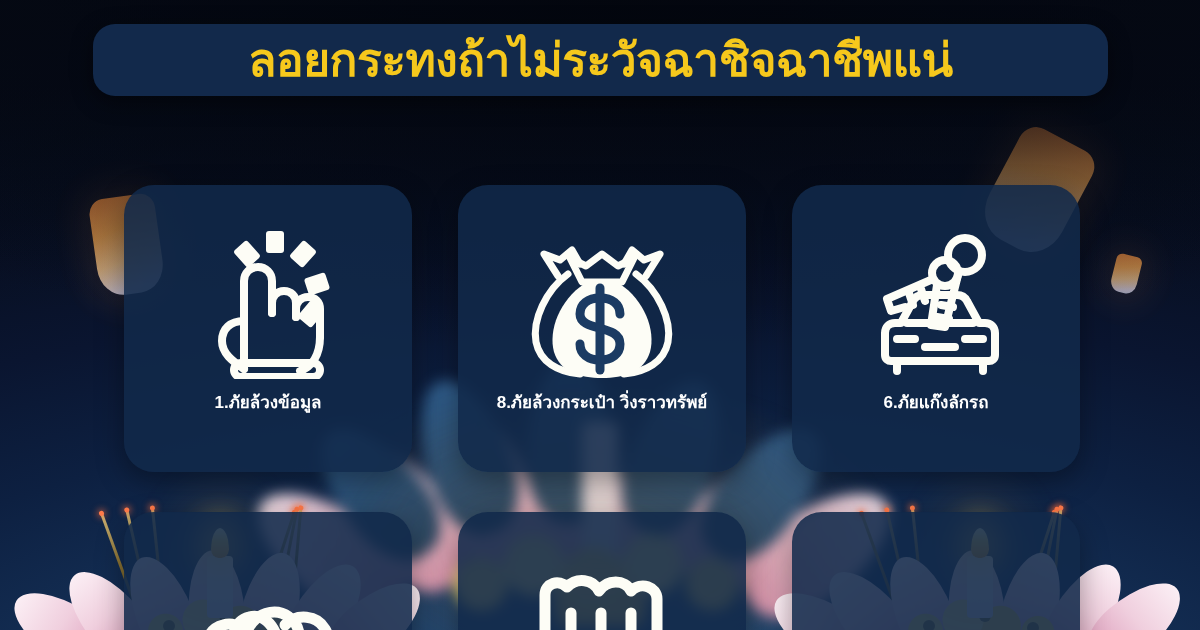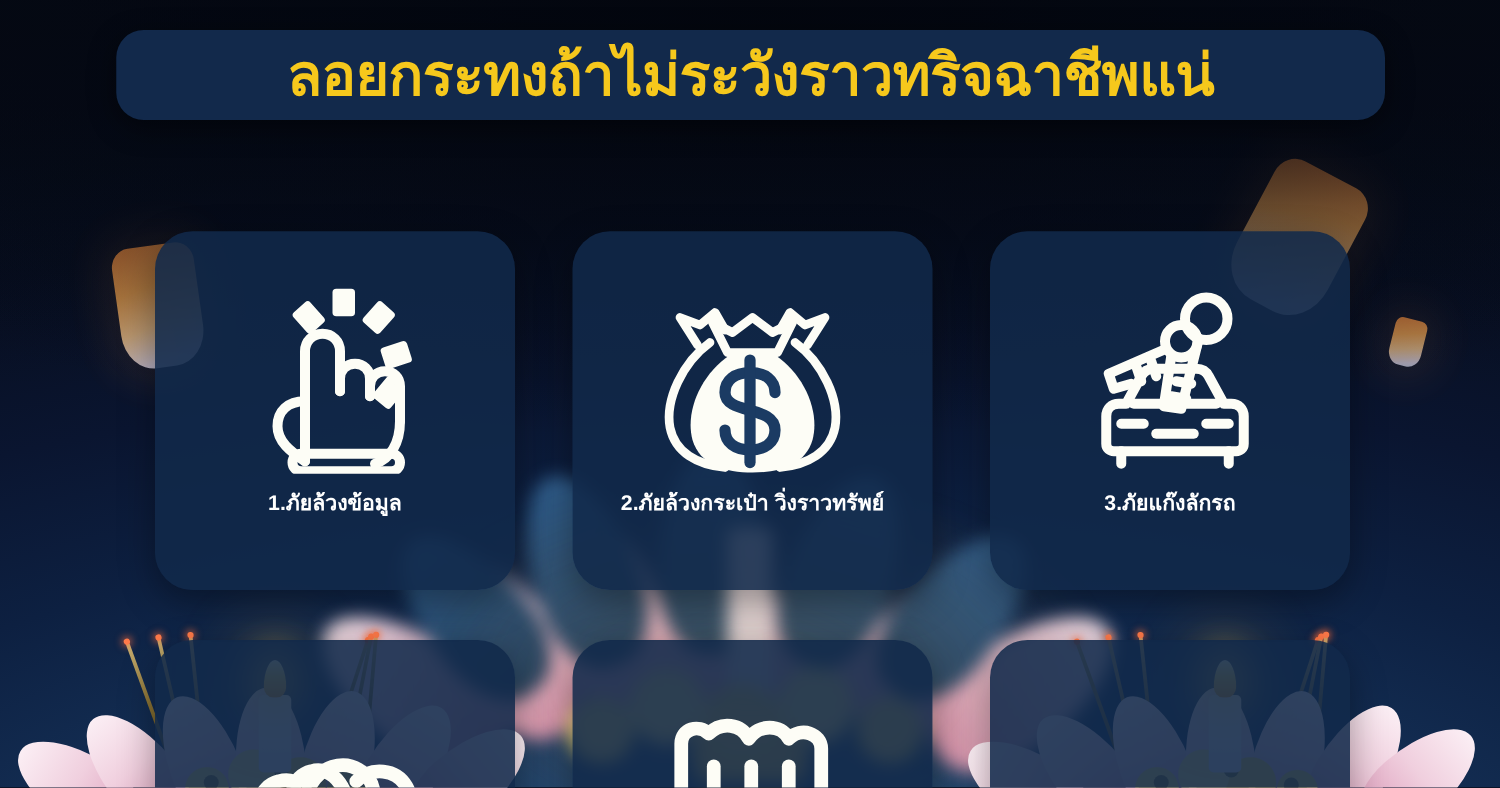--- a/index.html
+++ b/index.html
@@ -246,21 +246,21 @@
     <div class="kr-flame"></div>
   </div>
 
   <div class="lantern" style="left:94px; top:196px; width:66px; height:98px; transform:rotate(-8deg);"></div>
   <div class="lantern" style="left:996px; top:133px; width:82px; height:118px; transform:rotate(28deg);"></div>
   <div class="lantern sm" style="left:1113px; top:255px; width:26px; height:38px; transform:rotate(14deg);"></div>
 
   <div class="bg-vignette"></div>
 
   <div class="title-banner">
-    <div class="title-text">ลอยกระทงถ้าไม่ระวังราวทริจฉาชีพแน่</div>
+    <div class="title-text">ลอยกระทงถ้าไม่ระวัจฉาชิจฉาชีพแน่</div>
   </div>
 
   <div class="card row2 c1">
     <div class="card-icon">
       <svg width="150" height="110" viewBox="0 0 150 110" fill="none" stroke="#fdfdf6" stroke-width="11" stroke-linecap="round" stroke-linejoin="round">
         <path d="M20 104 C8 84 14 64 30 60 C44 56 52 66 56 76"></path>
         <path d="M44 96 C36 76 40 56 56 52 C70 48 80 60 84 72"></path>
         <path d="M54 66 C62 48 82 42 96 52 C108 60 108 76 104 88"></path>
         <path d="M92 60 C104 48 124 50 132 64 C139 76 136 92 130 102"></path>
       </svg>
@@ -321,21 +321,21 @@
         <path d="M60 56 C36 72 24 102 30 124 C36 144 56 150 78 150 C100 150 120 144 126 124 C132 102 120 72 96 56 Z" fill="#fdfdf6"></path>
         <path d="M58 54 L46 30 L62 38 L78 26 L94 38 L110 30 L98 54 Z" fill="none" stroke="#fdfdf6" stroke-width="7" stroke-linejoin="round"></path>
 
         <g stroke="#1b3b63" stroke-width="9" stroke-linecap="round" fill="none">
           <path d="M96 86 C96 76 88 70 76 70 C64 70 56 76 56 86 C56 104 96 96 96 116 C96 126 88 132 76 132 C64 132 56 126 56 116"></path>
           <path d="M76 60 L76 142"></path>
         </g>
       </svg>
     </div>
     <div class="card-label">
-      <div>2.ภัยล้วงกระเป๋า วิ่งราวทรัพย์</div>
+      <div>8.ภัยล้วงกระเป๋า วิ่งราวทรัพย์</div>
     </div>
   </div>
 
   <div class="card c3">
     <div class="card-icon">
       <svg width="150" height="150" viewBox="0 0 150 150" fill="none" stroke="#fdfdf6" stroke-width="8" stroke-linecap="round" stroke-linejoin="round">
 
         <circle cx="104" cy="26" r="17"></circle>
         <path d="M98 42 L84 98 L70 96 L76 56"></path>
         <path d="M80 76 L92 78 M76 88 L88 90"></path>
@@ -345,17 +345,17 @@
         <path d="M48 64 L52 76 M60 60 L64 72"></path>
 
         <path d="M24 126 L24 104 C24 98 28 94 34 94 L40 94 L52 72 C54 68 58 66 62 66 L96 66 C100 66 104 68 106 72 L118 94 L124 94 C130 94 134 98 134 104 L134 126 C134 130 131 132 128 132 L30 132 C27 132 24 130 24 126 Z"></path>
         <path d="M46 94 L112 94"></path>
         <path d="M36 110 L54 110 M104 110 L122 110"></path>
         <path d="M64 118 L94 118"></path>
         <path d="M36 132 L36 142 M122 132 L122 142"></path>
       </svg>
     </div>
     <div class="card-label">
-      <div>3.ภัยแก๊งลักรถ</div>
+      <div>6.ภัยแก๊งลักรถ</div>
     </div>
   </div>
 
 </div>
 
 </body></html>

